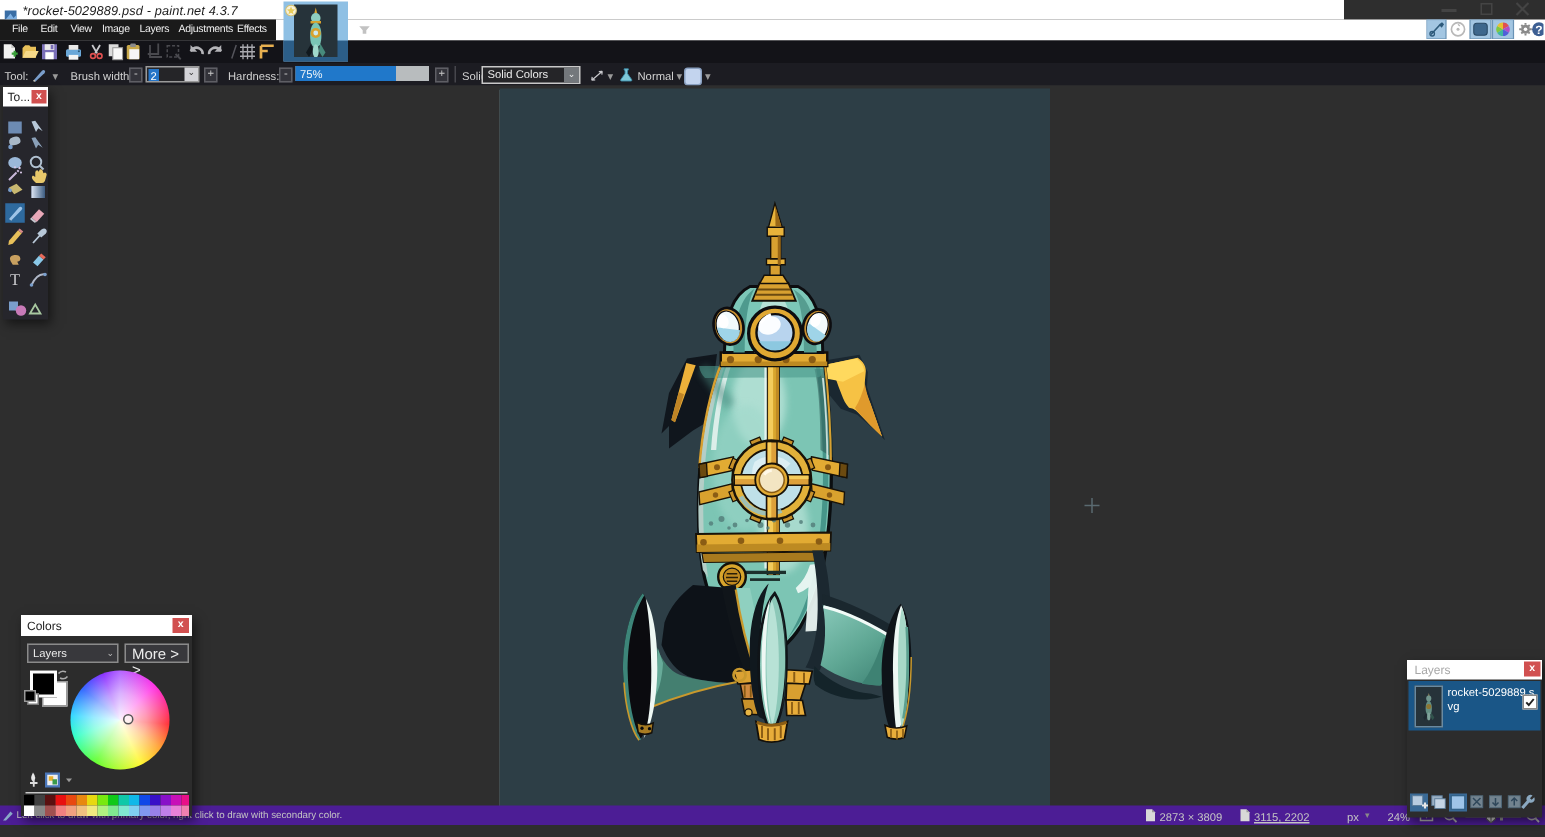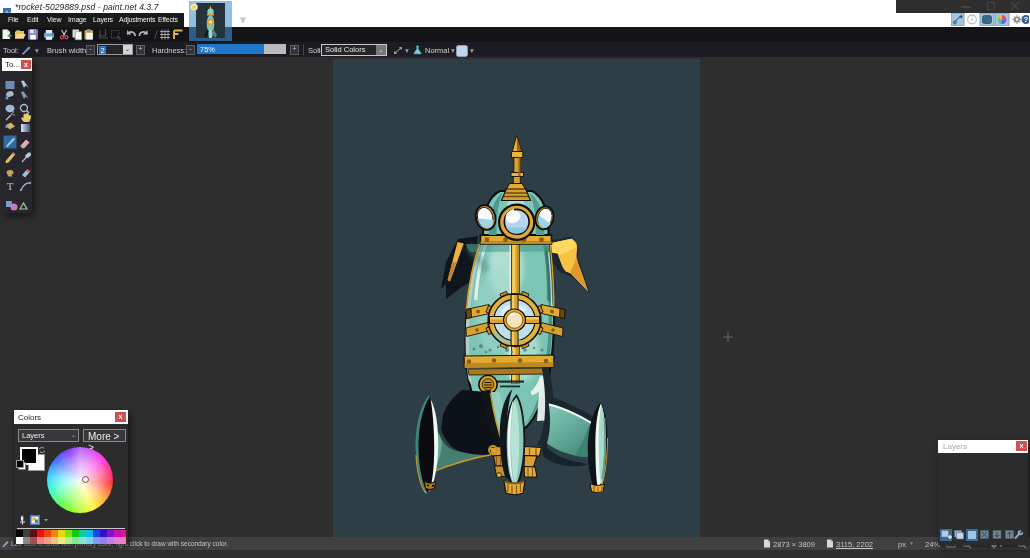--- a/index.html
+++ b/index.html
@@ -8,21 +8,21 @@
   #titlebar{left:0;top:0;width:896px;height:13px;background:#ffffff;font-style:italic;}
   #titletext{left:15px;top:1.5px;font-size:8.5px;color:#1c1c1c;white-space:nowrap;letter-spacing:0.1px;}
   #menurow{left:0;top:13px;width:1030px;height:14px;background:#ffffff;}
   #menudark{position:absolute;left:0;top:0;width:184px;height:14px;background:#1a1a1a;color:#ededed;font-size:7px;letter-spacing:-0.2px;}
   .mitem{position:absolute;top:3px;}
   #toolbar{left:0;top:27px;width:1030px;height:15px;background:#131318;}
   #optbar{left:0;top:42px;width:1030px;height:15px;background:#1c1c22;color:#d2d2d2;font-size:7.5px;}
   .optlabel{position:absolute;top:4px;}
   #workspace{left:0;top:57px;width:1030px;height:488px;background:#2e2e2e;}
   #canvas{position:absolute;left:333px;top:2px;width:367px;height:484px;background:#2d3e46;box-shadow:0 1px 0 rgba(190,200,198,0.55);}
-  #statusbar{left:0;top:537px;width:1030px;height:13px;background:#404040;color:#c4c4c4;font-size:6.5px;}
+  #statusbar{left:0;top:537px;width:1030px;height:13px;background:#4c1d95;color:#c4c4c4;font-size:6.5px;}
   .panel{position:absolute;background:#2c2c2c;box-shadow:2px 3px 7px rgba(0,0,0,.55);}
   .ptitle{position:absolute;left:0;top:0;right:0;height:14px;background:#ffffff;}
   .pclose{position:absolute;top:2px;width:11px;height:10px;background:#d15050;color:#fff;font-size:7px;line-height:10px;text-align:center;font-weight:bold;}
   .combo{position:absolute;background:#252528;border:1px solid #9a9a9a;color:#ececec;}
   .stepbtn{position:absolute;width:7px;height:8px;background:#33333a;border:1px solid #5e5e64;color:#c8c8c8;font-size:7.5px;line-height:6.5px;text-align:center;top:3px;}
   .sep{position:absolute;top:2px;width:1px;height:11px;background:#46464c;}
 </style>
 </head>
 <body>
 
@@ -611,20 +611,41 @@
         <rect x="105" y="7" width="5" height="7" fill="#f080b0"></rect>
     </g>
   </svg>
 </div>
 
 <div class="panel" id="layerswin" style="left:938px;top:440px;width:90px;height:105px;">
   <div class="ptitle" style="height:13px;">
       <span style="position:absolute;left:5px;top:2px;font-size:8px;color:#a8a8a8;">Layers</span>
       <span class="pclose" style="right:1px;top:1px;">x</span>
     </div>
+  <div class="abs" style="left:1px;top:14px;width:88px;height:33px;background:#1a5687;">
+    <div class="abs" style="left:4px;top:3px;width:17px;height:26px;background:#26333a;border:0.5px solid #6a8aa0;">
+      <svg width="17" height="26" viewBox="0 0 17 26">
+          <g transform="translate(8.5,4)" opacity="0.85">
+            <path d="M0 0 L0.7 2 h-1.4 Z" fill="#8f855c"></path>
+            <ellipse cx="0" cy="3.6" rx="1.7" ry="1.9" fill="#7fa89c"></ellipse>
+            <path d="M0 5 C-2.2 5.8 -2.6 10.8 -1.5 13.8 L0 15 L1.5 13.8 C2.6 10.8 2.2 5.8 0 5 Z" fill="#6fa092"></path>
+            <circle cx="0" cy="9" r="1.7" fill="#a08432"></circle>
+            <path d="M-1.7 13 l-2 3.4 l1.1 1.7 l1.4 -2.2 Z" fill="#1c2830"></path>
+            <path d="M1.7 13 l2 3.4 l-1.1 1.7 l-1.4 -2.2 Z" fill="#335a50"></path>
+            <ellipse cx="0" cy="15.6" rx="1.1" ry="2.6" fill="#8fb8ac"></ellipse>
+          </g>
+        </svg>
+    </div>
+    <span class="abs" style="left:26px;top:3px;font-size:7.5px;color:#fff;line-height:9px;">rocket-5029889.s<br>vg</span>
+    <span class="abs" style="left:76px;top:9px;width:8px;height:8px;background:#fff;border:0.5px solid #888;overflow:hidden;">
+      <svg width="8" height="8" viewBox="0 0 8 8" style="display:block">
+          <path d="M1.5 4.2 L3.2 6 L6.5 2" stroke="#222" stroke-width="1.3" fill="none"></path>
+        </svg>
+    </span>
+  </div>
   <svg class="abs" style="left:2px;top:88px" width="86" height="14" viewBox="0 0 86 14">
     <g>
       <rect x="0" y="1" width="12" height="12" fill="#3a6a96"></rect>
       <rect x="1.5" y="2.5" width="7" height="6.5" fill="#b8cce0" stroke="#5a7a96" stroke-width="0.6"></rect>
         <path d="M8 9 h4 M10 7 v4" stroke="#e8e8e8" stroke-width="1.4"></path>
       <rect x="14.5" y="2.5" width="7" height="6.5" fill="#9ab0c4" stroke="#5a7a96" stroke-width="0.6"></rect>
         <rect x="16.5" y="4.5" width="7" height="6.5" fill="#c4d4e4" stroke="#5a7a96" stroke-width="0.6"></rect>
       <rect x="26" y="1" width="12" height="12" fill="#3a6a96"></rect>
       <rect x="27.5" y="2.5" width="9" height="9" fill="#9ec4e8" stroke="#2a5a80" stroke-width="0.7"></rect>
       <g opacity="0.75">

